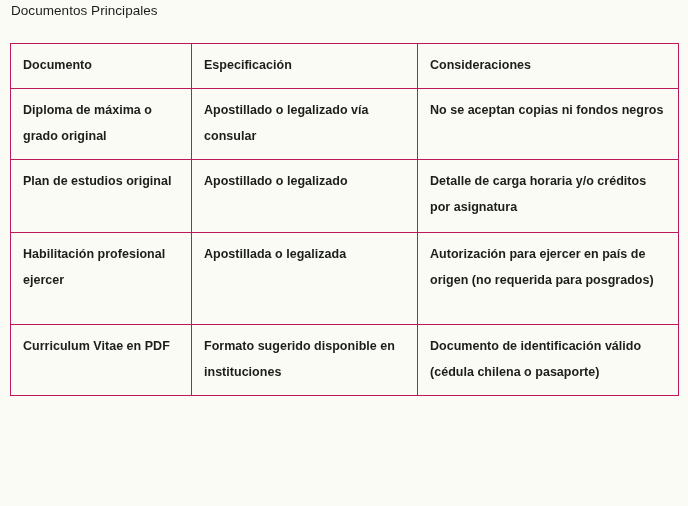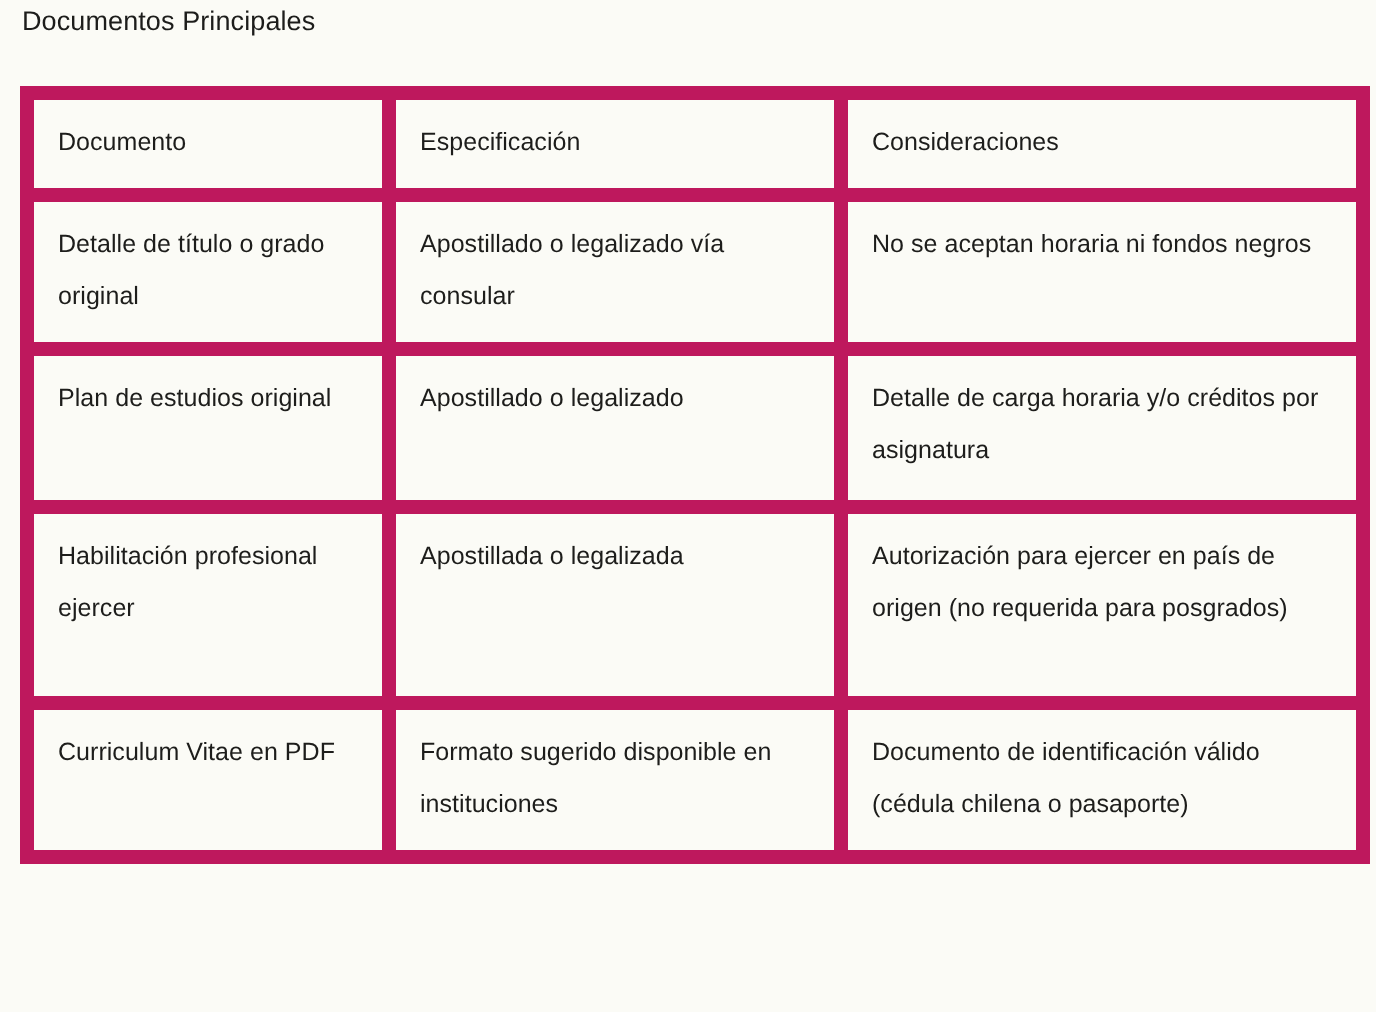--- a/index.html
+++ b/index.html
@@ -41,24 +41,24 @@
     border-collapse: collapse;
     width: 668px;
     table-layout: fixed;
     background: #fbfbf6;
   }
   table.doc-table col.c1 { width: 181px; }
   table.doc-table col.c2 { width: 226px; }
   table.doc-table col.c3 { width: 261px; }
   table.doc-table th,
   table.doc-table td {
-    border: 7px solid #be185d;
+    border: 1px solid #be185d;
     vertical-align: top;
     text-align: left;
-    font-weight: normal;
+    font-weight: bold;
     font-size: 12.5px;
     line-height: 26px;
     color: #1d1d1b;
     padding: 8px 12px 10px 12px;
     letter-spacing: 0.02px;
   }
   table.doc-table thead th {
     height: 20px;
   }
   tr.r-head td, tr.r-head th { height: 21px; }
@@ -85,23 +85,23 @@
       </colgroup>
       <thead>
         <tr class="r-head">
           <th>Documento</th>
           <th>Especificación</th>
           <th>Consideraciones</th>
         </tr>
       </thead>
       <tbody>
         <tr class="r1">
-          <td>Detalle de título o grado original</td>
+          <td>Diploma de máxima o grado original</td>
           <td>Apostillado o legalizado vía consular</td>
-          <td>No se aceptan horaria ni fondos negros</td>
+          <td>No se aceptan copias ni fondos negros</td>
         </tr>
         <tr class="r3">
           <td>Plan de estudios original</td>
           <td>Apostillado o legalizado</td>
           <td>Detalle de carga horaria y/o créditos por asignatura</td>
         </tr>
         <tr class="r5">
           <td>Habilitación profesional ejercer</td>
           <td>Apostillada o legalizada</td>
           <td>Autorización para ejercer en país de origen (no requerida para posgrados)</td>

